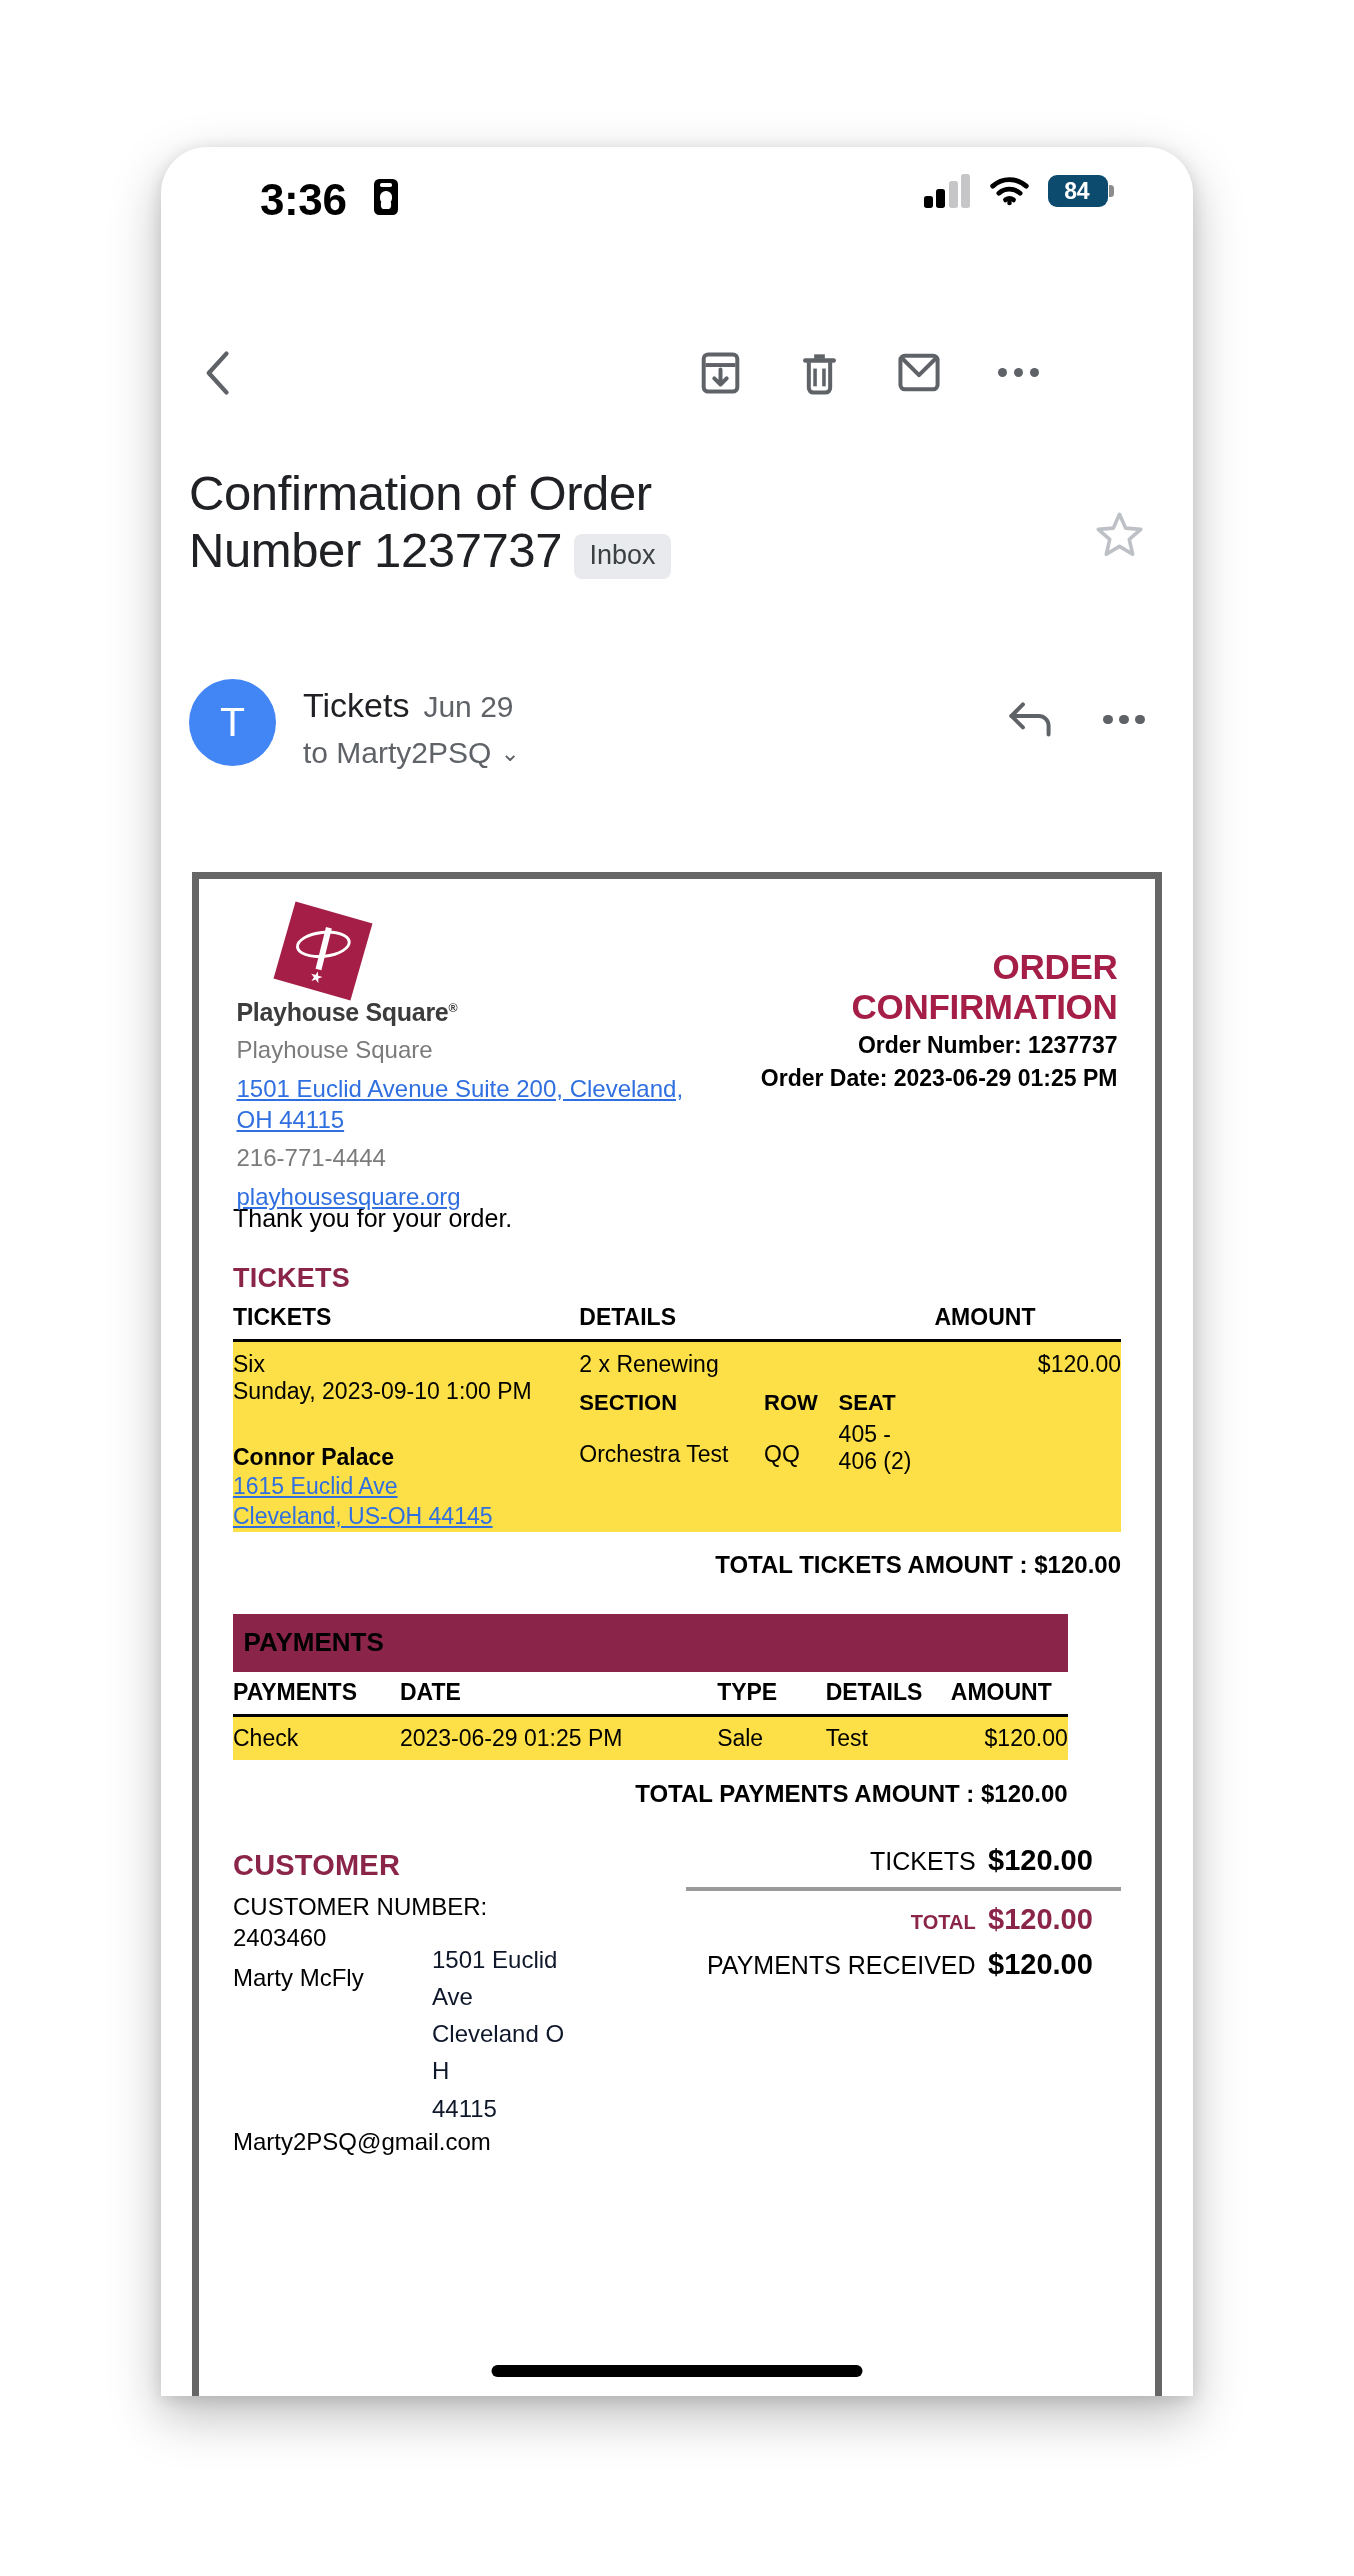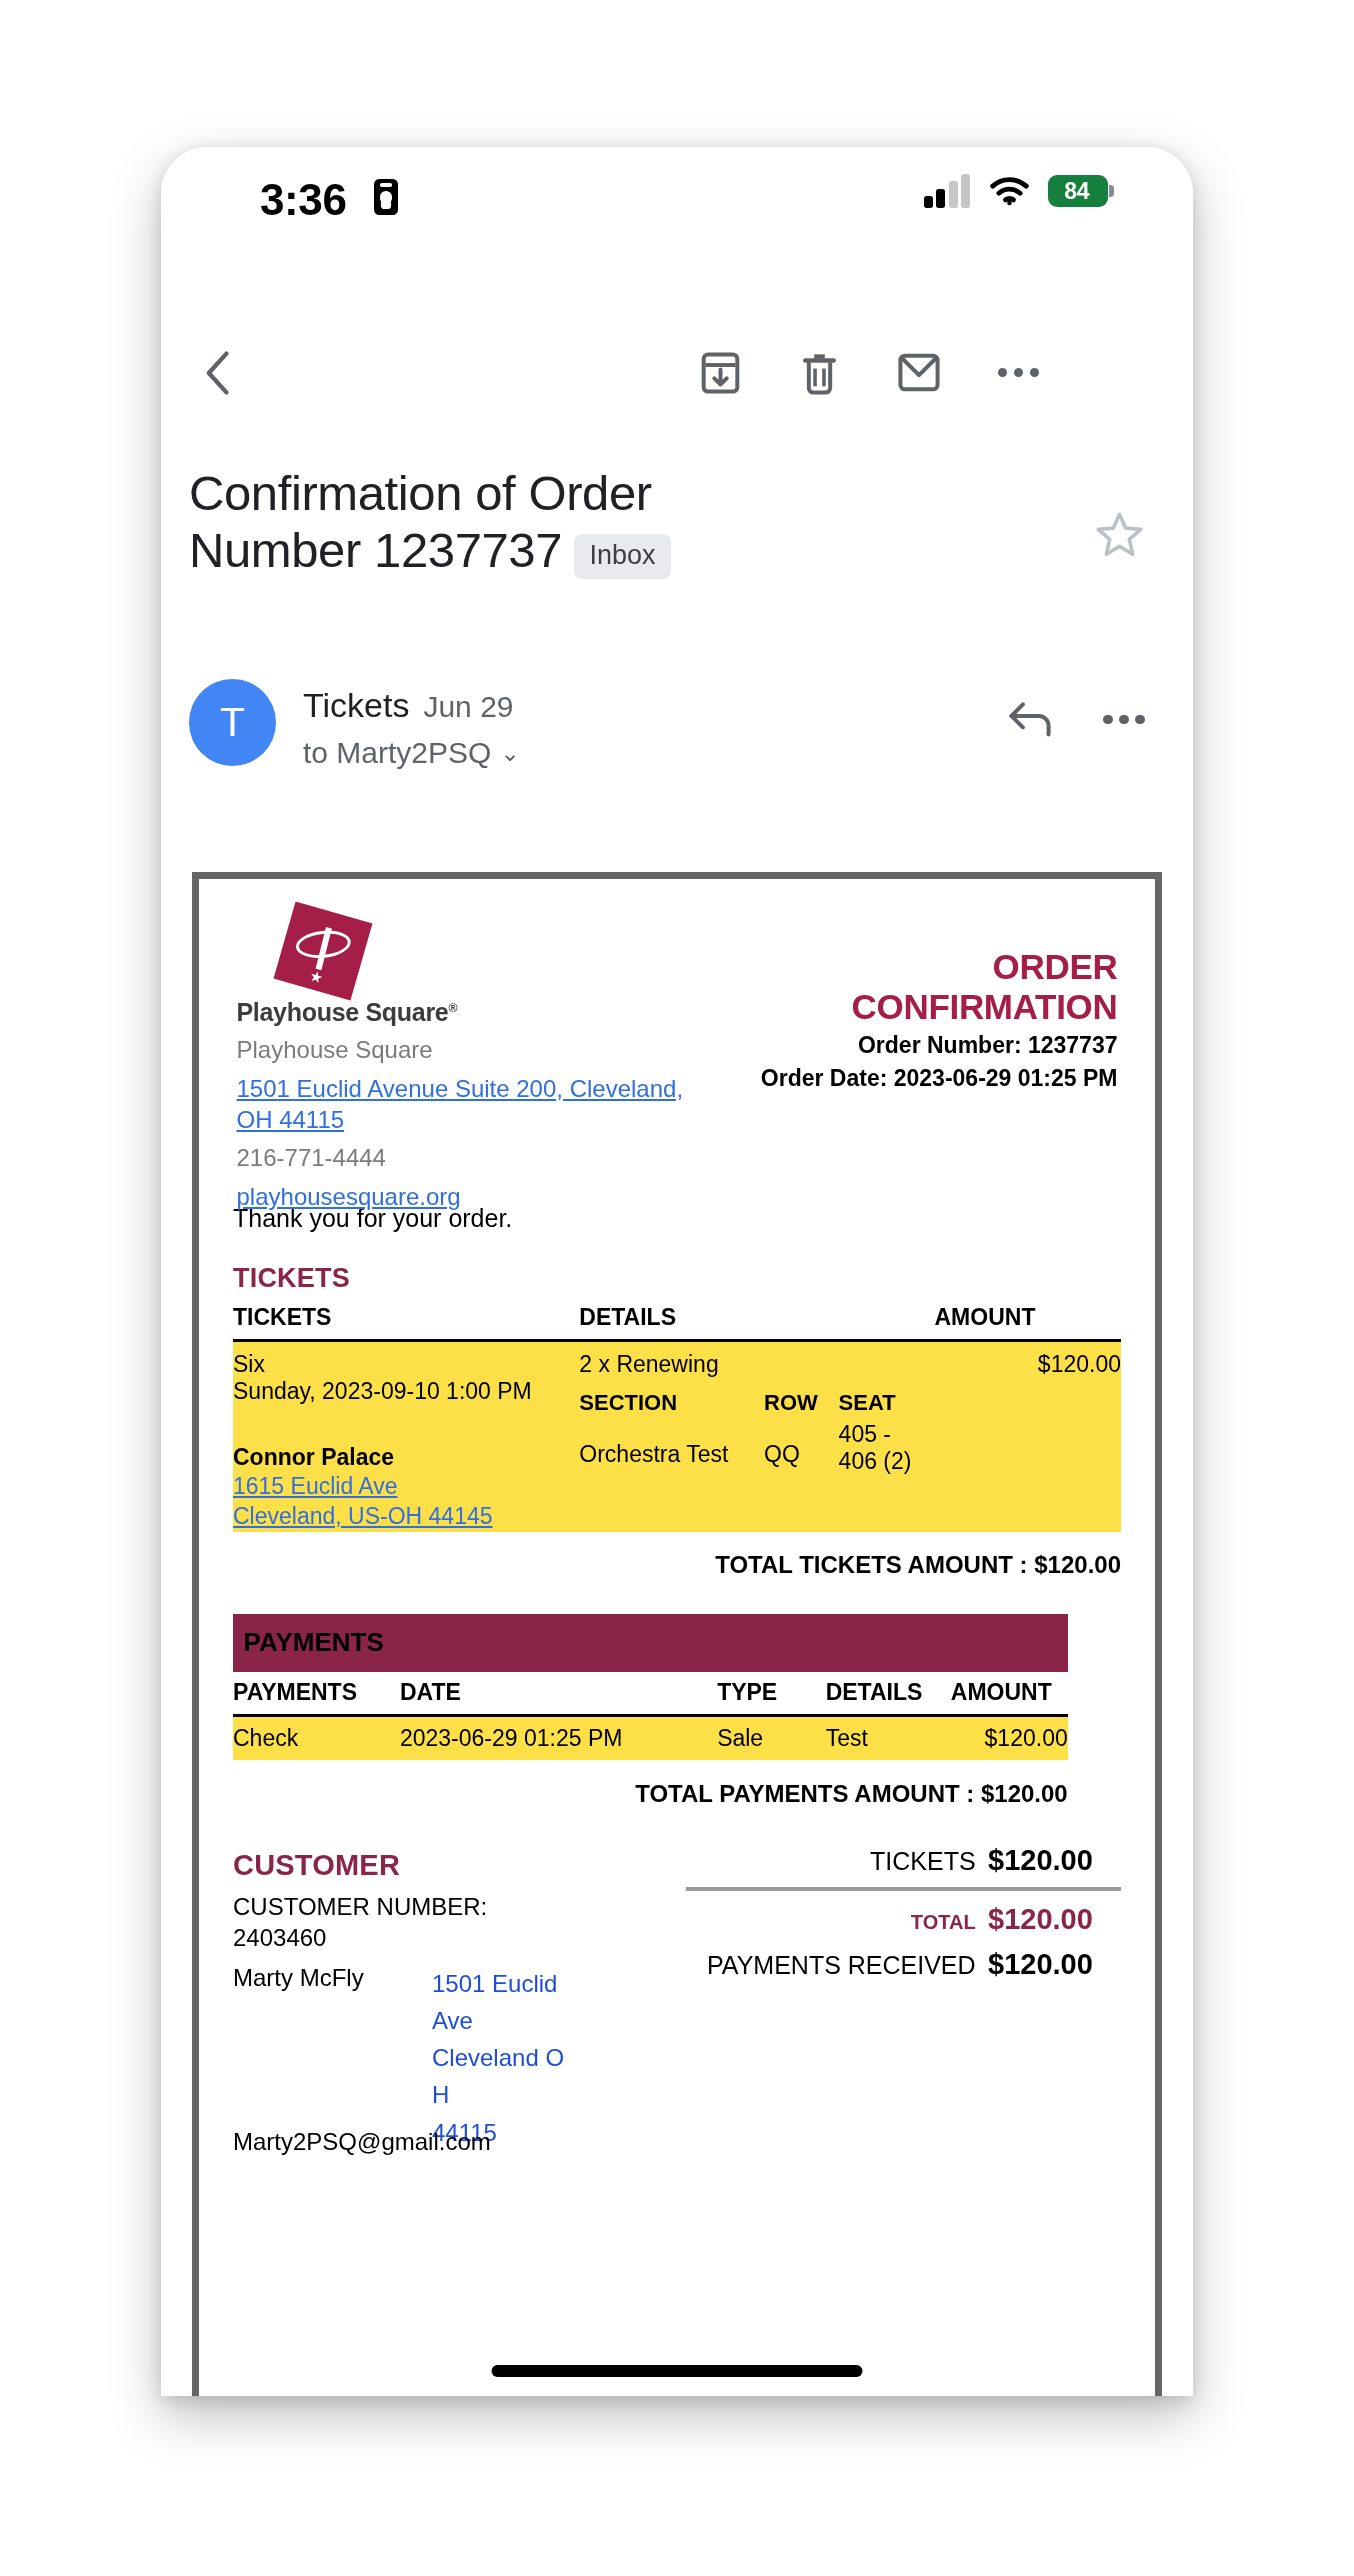--- a/index.html
+++ b/index.html
@@ -75,21 +75,21 @@
   .signal-bars { display: flex; align-items: flex-end; gap: 3.5px; height: 34px; }
   .signal-bars i { display: block; width: 9px; background: #000; border-radius: 2.7px; }
   .signal-bars i:nth-child(1) { height: 12.4px; }
   .signal-bars i:nth-child(2) { height: 19.5px; }
   .signal-bars i:nth-child(3) { height: 27px; background: #c6c6c8; }
   .signal-bars i:nth-child(4) { height: 34px; background: #c6c6c8; }
 
   #battery-icon {
     position: relative;
     width: 60px; height: 32px;
-    background: #15803d;
+    background: #0c4a6e;
     border-radius: 9px;
     display: flex;
     align-items: center;
     justify-content: center;
   }
   #battery-icon::after {
     content: "";
     position: absolute;
     right: -6.2px; top: 9.8px;
     width: 5.3px; height: 12.4px;
@@ -336,25 +336,25 @@
 
   
   #customer-area { position: relative; margin-top: 41px; min-height: 293px; }
   #customer-left { width: 381px; }
   #customer-title {
     color: #8a2449; font-size: 29px; font-weight: 700; letter-spacing: 0.2px;
   }
   .cust-line { font-size: 24px; margin-top: 9px; line-height: 1.3; color: #000; }
   #customer-addr {
     position: absolute;
-    left: 199px; top: 116px;
+    left: 199px; top: 92px;
     width: 151px;
     font-size: 24px;
     line-height: 1.55;
-    color: #1d4ed8;
+    color: #0f172a;
   }
   #customer-email { position: absolute; left: 0; top: 279px; font-size: 24px; }
 
   #totals-box {
     position: absolute;
     right: 0; top: -5.3px;
     width: 435px;
   }
   .tot-row {
     display: flex; align-items: baseline; justify-content: flex-end; gap: 12.4px;

